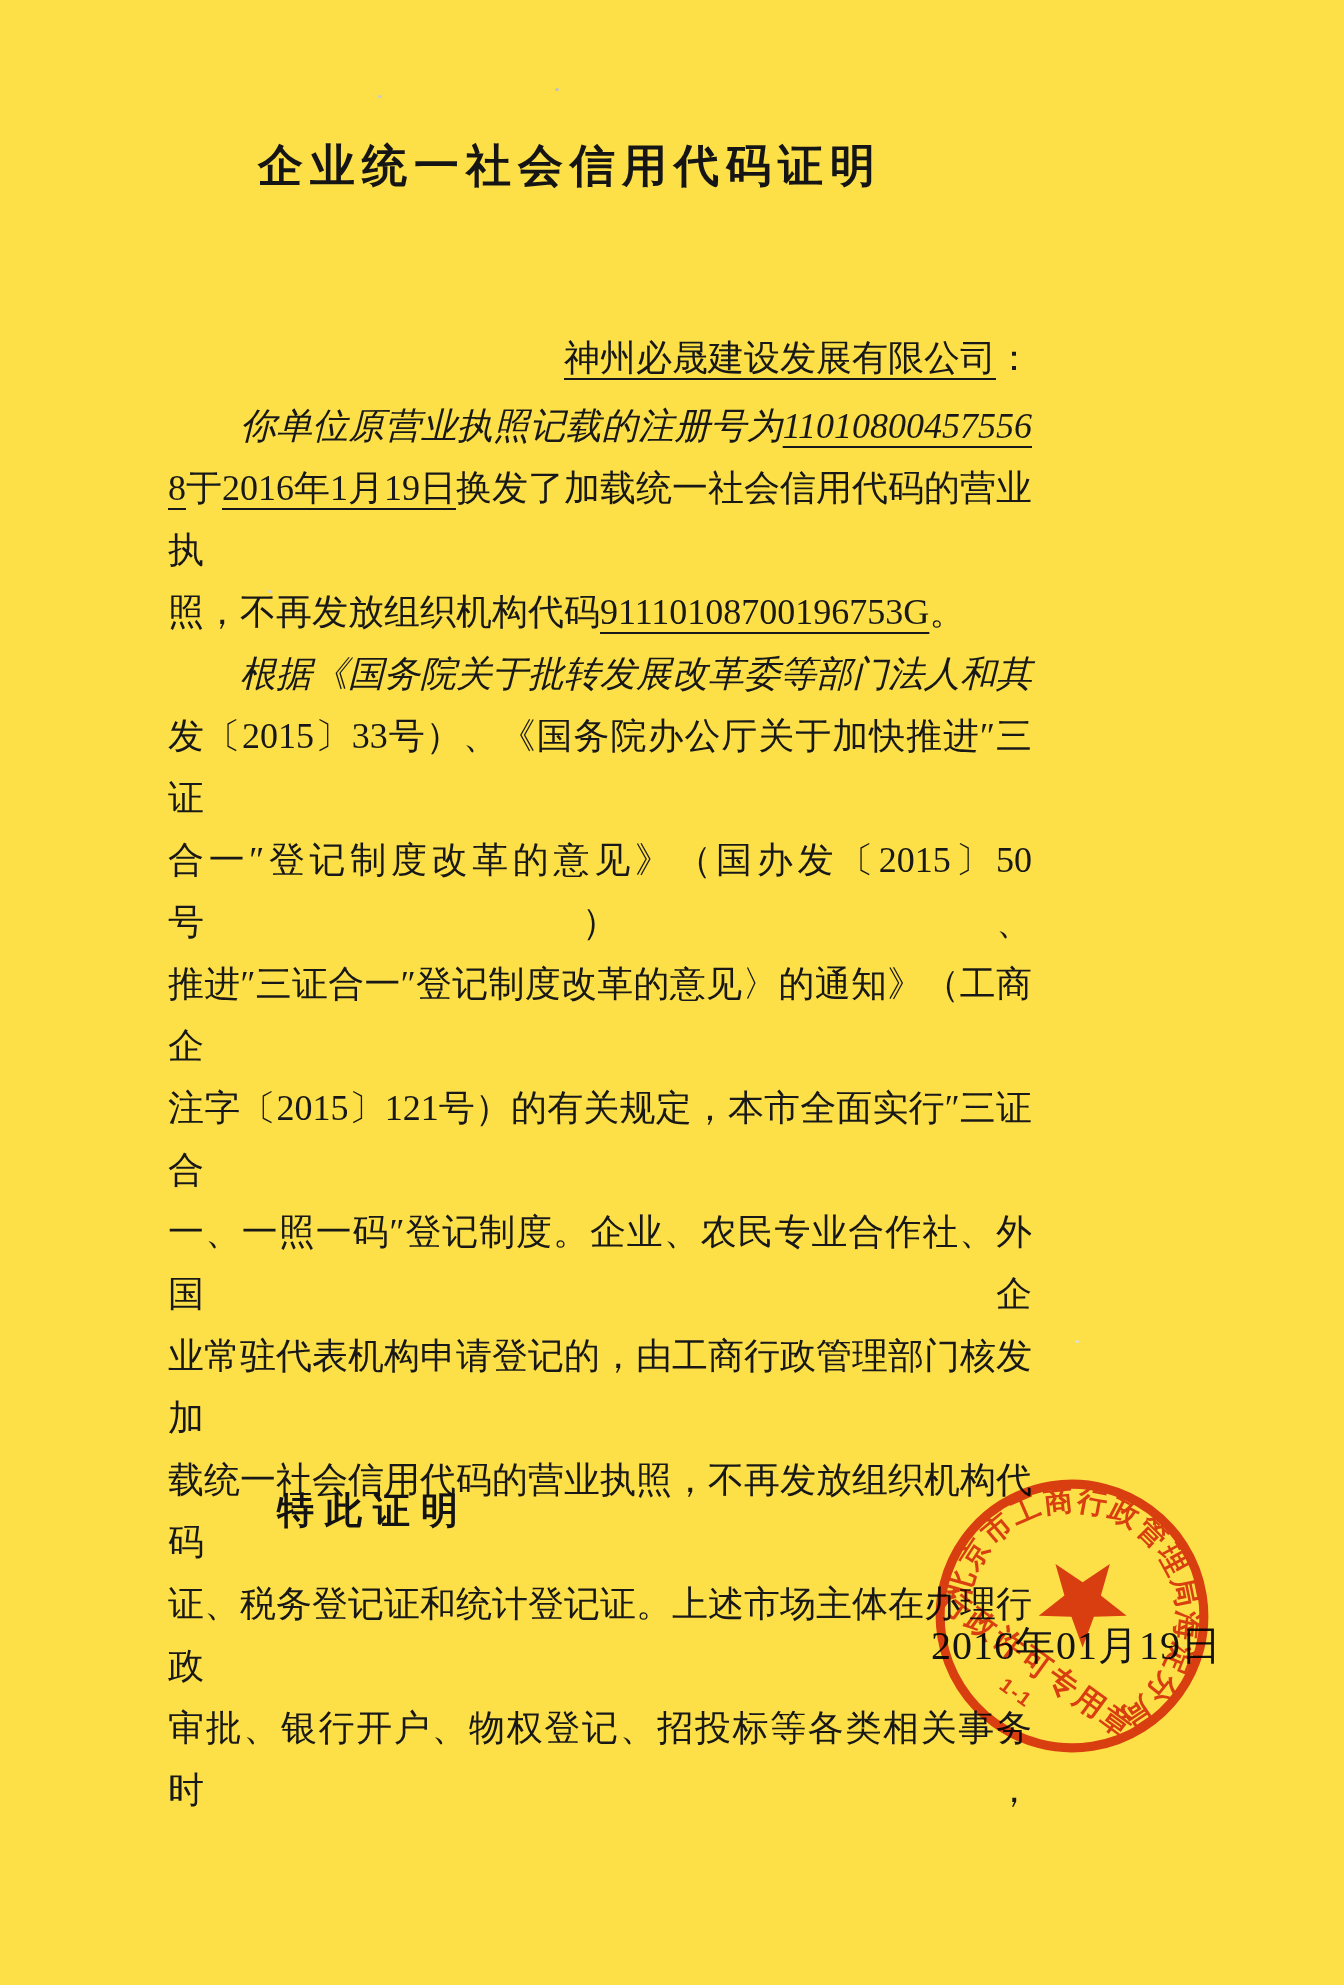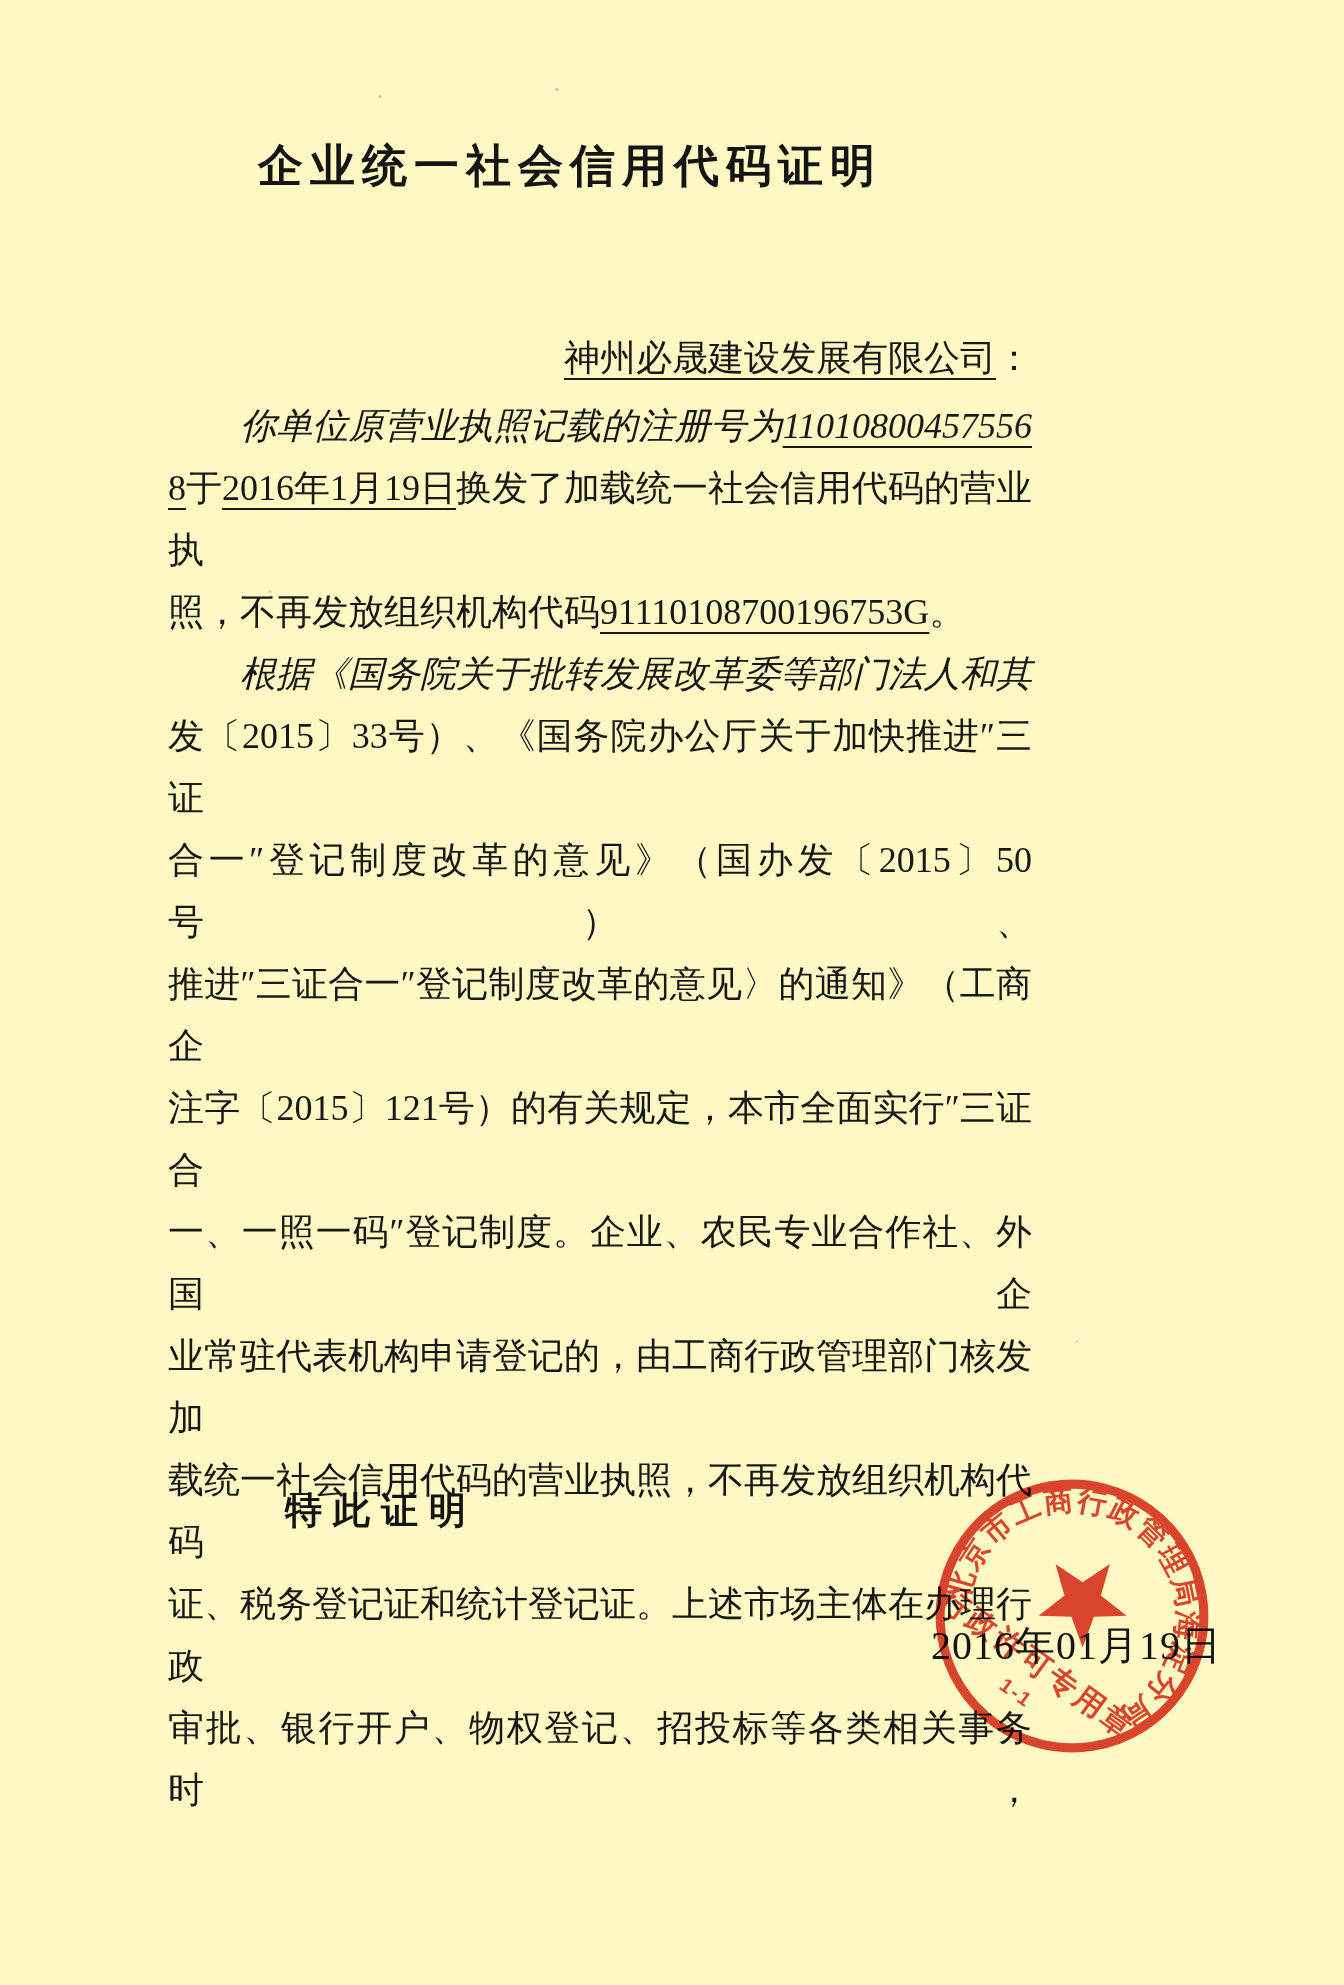--- a/index.html
+++ b/index.html
@@ -1,37 +1,37 @@
 <!DOCTYPE html>
 <html><head>
 <meta charset="utf-8">
 <style>
   html,body{margin:0;padding:0;background:#e8e8e8;}
   .page{
     position:relative;width:1344px;height:1985px;margin:0 auto;
-    background:#fef9c3;color:#181818;overflow:hidden;
+    background:#fde047;color:#181818;overflow:hidden;
     font-family:"Liberation Serif","DejaVu Serif",serif;
   }
   .title{
     position:absolute;top:136px;left:150px;width:840px;margin:0;
     text-align:center;font-family:"Liberation Sans","DejaVu Sans",sans-serif;
     font-weight:700;font-size:45px;letter-spacing:7px;color:#151515;
   }
   .body-block{
     position:absolute;top:327px;left:168px;width:864px;
     font-size:36px;line-height:62px;
   }
   .addressee{margin-bottom:6px;text-align:right;}
   .bline{text-align:justify;text-align-last:justify;}
   .bline.end{text-align-last:left;}
   .bline.indent{text-indent:72px;font-style:italic;}
   .u{text-decoration:underline;text-underline-offset:8px;text-decoration-thickness:2px;}
   .closing{
     position:absolute;left:277px;top:1486px;
-    font-size:37px;letter-spacing:11px;font-weight:600;color:#131313;margin-left:8px;
+    font-size:37px;letter-spacing:11px;font-weight:600;color:#131313;
   }
   .issue-date{
     position:absolute;left:931px;top:1618px;
     font-size:40px;letter-spacing:1px;color:#141414;white-space:nowrap;
   }
   .seal{
     position:absolute;left:916px;top:1460px;width:312px;height:312px;
     mix-blend-mode:multiply;opacity:.93;
   }
   .seal .ring{stroke:currentColor;stroke-width:9;fill:none;}

